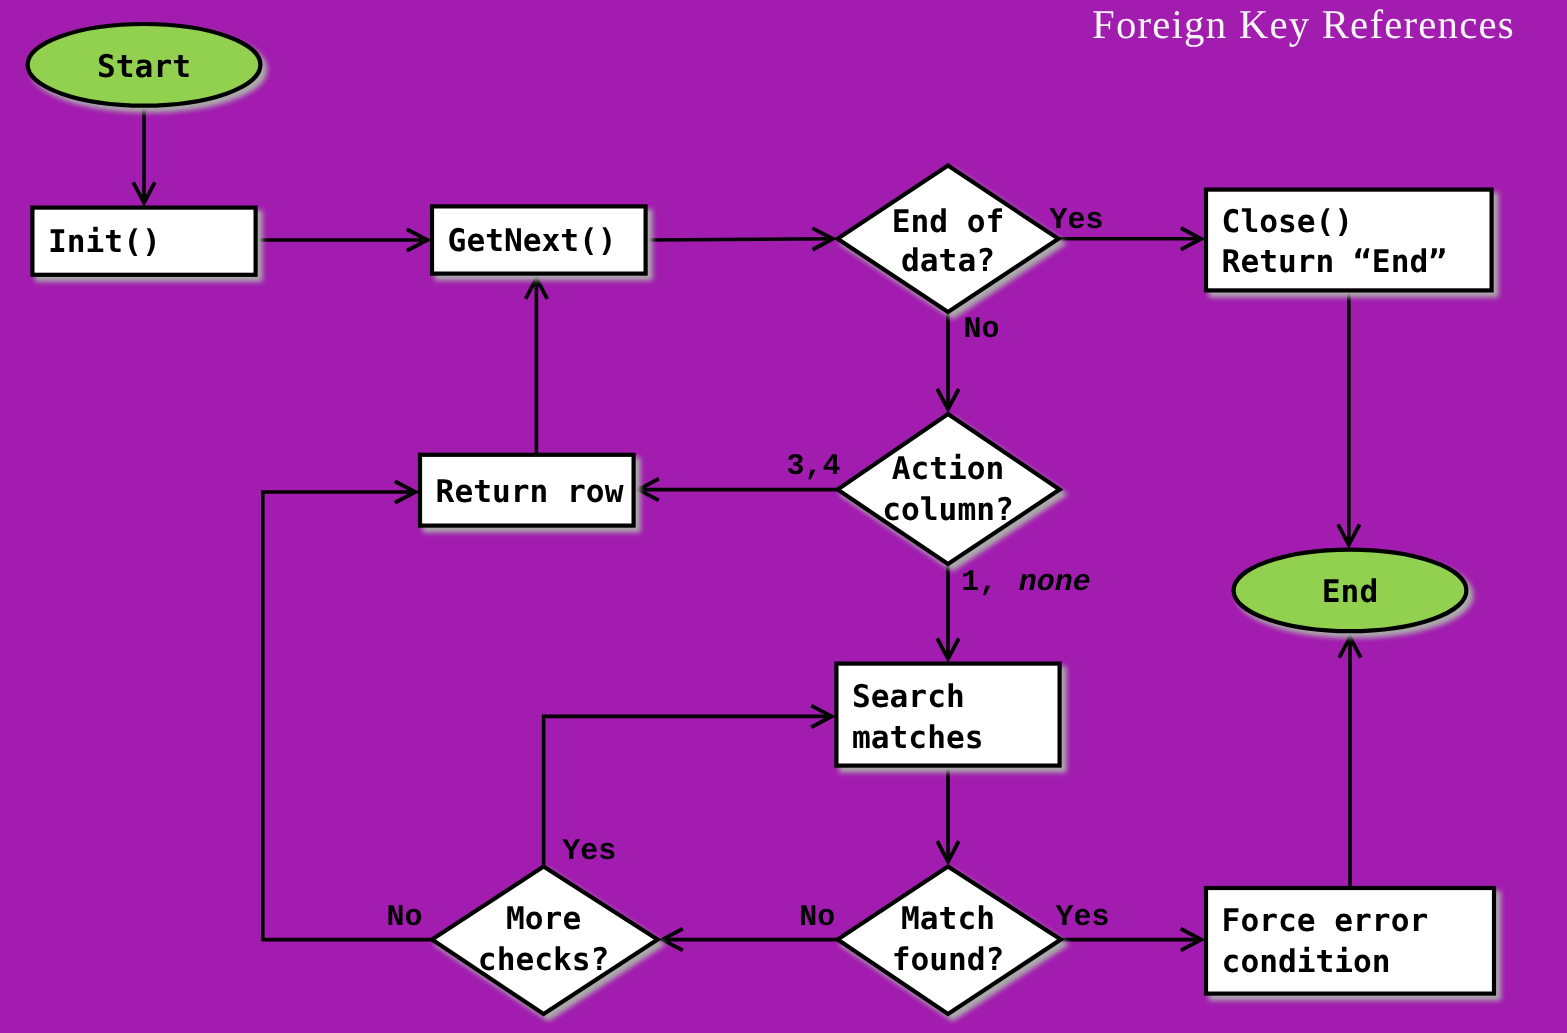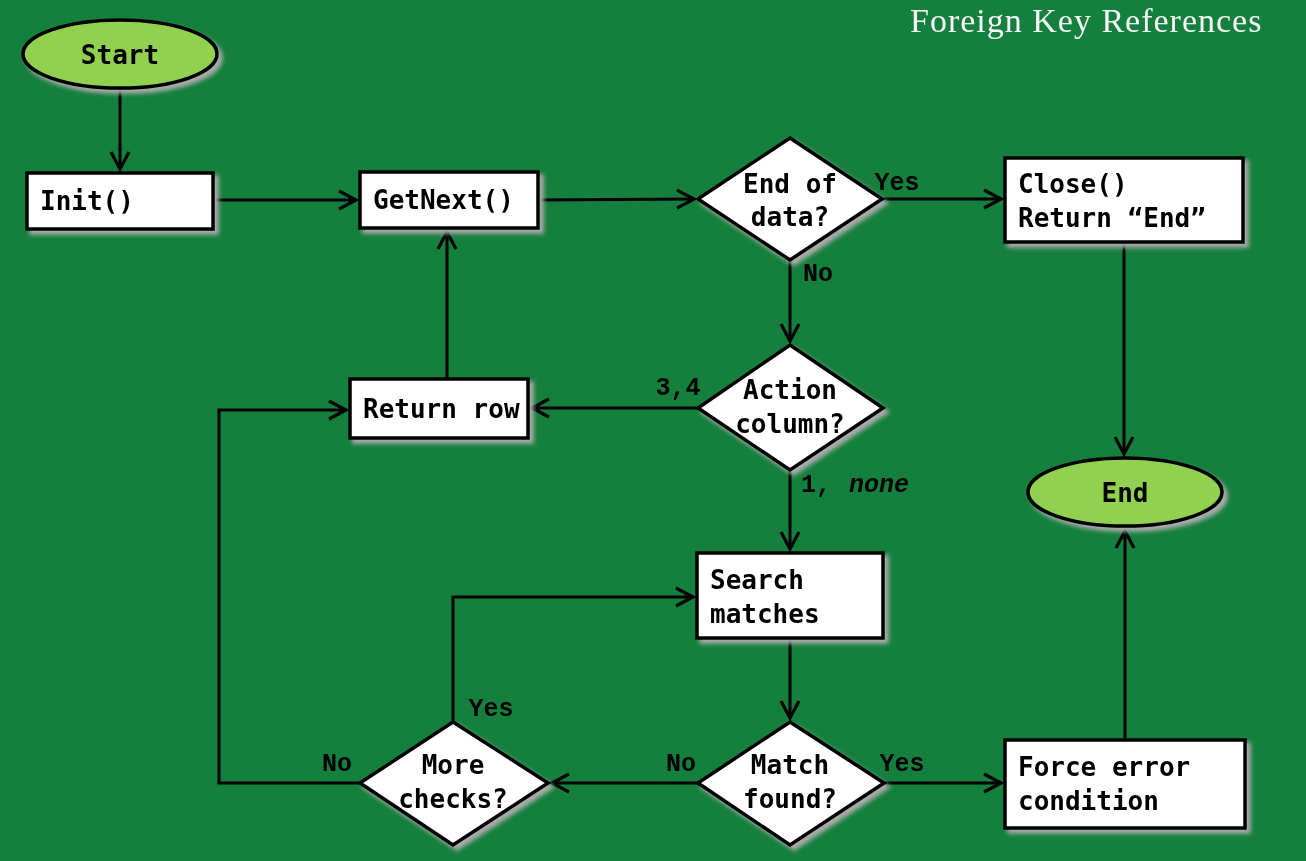--- a/index.html
+++ b/index.html
@@ -1,21 +1,21 @@
 <!DOCTYPE html>
 <html><head>
 <meta charset="utf-8">
 <style>
   html, body { margin: 0; padding: 0; background: #ffffff; }
   .canvas {
     position: relative;
     width: 1306px;
     height: 861px;
     overflow: hidden;
-    background: #15803d;
+    background: #a21caf;
     font-family: "DejaVu Sans Mono", monospace;
   }
   svg { display: block; }
   .shape {
     stroke: #000000;
     stroke-width: 3.5;
     filter: drop-shadow(4px 4px 2px #ababab);
   }
   .edge {
     stroke: #000000;

